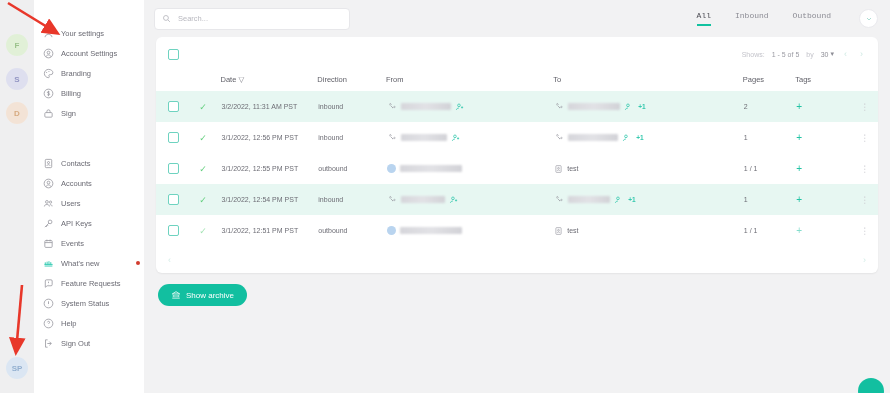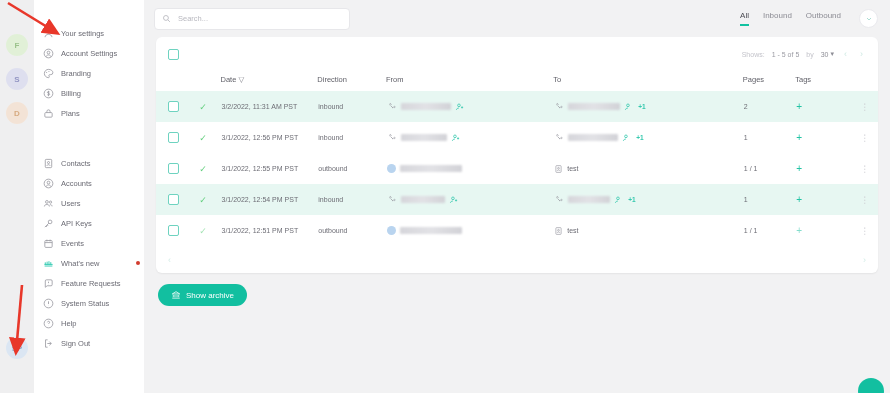--- a/index.html
+++ b/index.html
@@ -20,21 +20,21 @@
   .rail-top{margin-top:34px;display:flex;flex-direction:column;gap:12px;align-items:center;}
   .avatar{
     width:22px;height:22px;border-radius:50%;
     display:flex;align-items:center;justify-content:center;
     font-size:8px;font-weight:bold;opacity:.62;
   }
   .av-f{background:#d9f2c9;color:#6aa84f;}
   .av-s{background:#d4d6ef;color:#5b5fa8;}
   .av-d{background:#f7ddc7;color:#c8803c;}
   .av-sp{background:#cfe2f5;color:#5b89bd;}
-  .rail-bottom{position:absolute;left:6px;bottom:34px;}
+  .rail-bottom{position:absolute;left:6px;bottom:14px;}
 
   
   .sidebar{
     width:110px;flex:0 0 110px;background:#ffffff;
     position:relative;padding-top:23px;
     box-sizing:border-box;
   }
   .nav-group{display:flex;flex-direction:column;}
   .nav-item{
     display:flex;align-items:center;gap:7px;
@@ -64,21 +64,21 @@
   .search{
     width:196px;height:22px;background:#fff;border:1px solid #e7e7ea;
     border-radius:4px;display:flex;align-items:center;gap:5px;
     padding:0 7px;box-sizing:border-box;
   }
   .search input{
     border:0;outline:0;font-family:inherit;font-size:7.5px;color:#8a8a92;
     width:100%;background:transparent;
   }
   .search input::placeholder{color:#b9b9c0;}
-  .tabs{margin-left:auto;display:flex;align-items:center;gap:14px;}
+  .tabs{margin-left:auto;display:flex;align-items:center;gap:24px;font-family:Liberation Mono, monospace;}
   .tab{
     font-size:8px;color:#8c8c94;padding-bottom:4px;cursor:pointer;
     border-bottom:2px solid transparent;
   }
   .tab.active{color:#4b4b52;border-bottom-color:#12c2a0;}
   .chev-btn{
     width:17px;height:17px;border-radius:50%;background:#fff;
     border:1px solid #eaeaee;display:flex;align-items:center;justify-content:center;
     color:#9fd9cd;margin-left:4px;cursor:pointer;
   }
@@ -225,21 +225,21 @@
       </div>
 
 
       <div class="nav-item">
         <span class="nav-ic">
           <svg width="11" height="11" viewBox="0 0 24 24" fill="none" stroke="currentColor" stroke-width="1.8">
               <rect x="4" y="10" width="16" height="10" rx="2"></rect>
               <path d="M8.5 10V7.5a3.5 3.5 0 0 1 7 0V10"></path>
             </svg>
         </span>
-        <span>Plans</span>
+        <span>Sign</span>
       </div>
 
     </div>
 
     <div class="nav-gap"></div>
 
     <div class="nav-group">
 
       <div class="nav-item">
         <span class="nav-ic">

